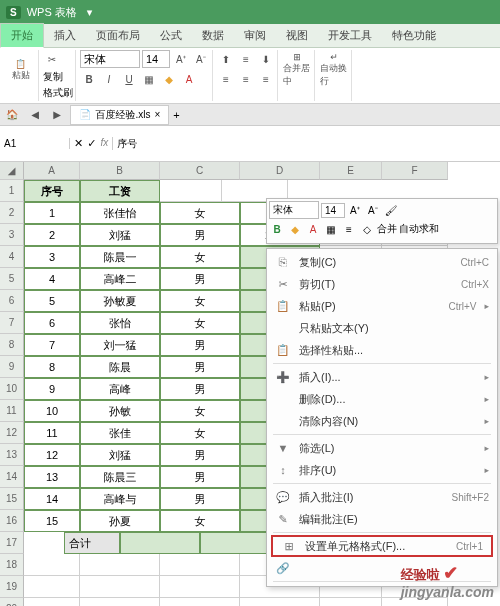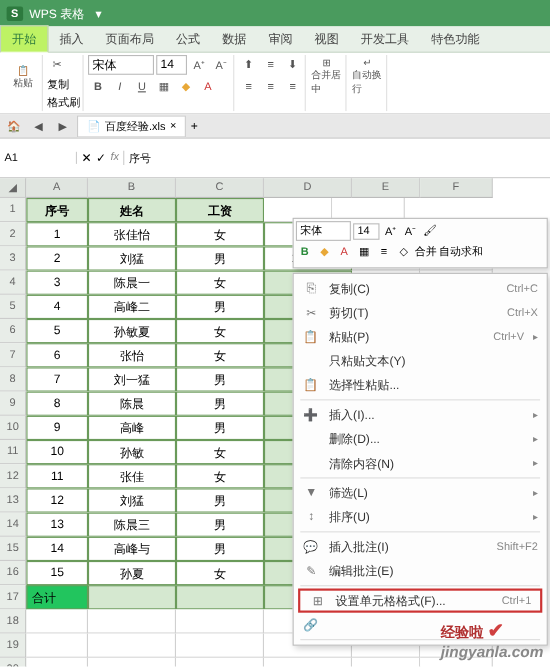--- a/index.html
+++ b/index.html
@@ -2,21 +2,21 @@
 <html><head>
 <meta charset="utf-8">
 <style>
 * { box-sizing: border-box; margin: 0; padding: 0; font-family: "Microsoft YaHei", sans-serif; }
 body { width: 500px; height: 606px; background: #fff; overflow: hidden; font-size: 11px; position: relative; }
 .titlebar { background: #4a9b5e; height: 24px; display: flex; align-items: center; color: #fff; padding: 0 6px; gap: 6px; }
 .titlebar .logo { font-weight: bold; background: #2d7a3e; padding: 1px 4px; border-radius: 2px; font-size: 10px; }
 .titlebar .dropdown { margin-left: 4px; }
 .tabs { background: #e8f0e8; height: 24px; display: flex; align-items: flex-end; border-bottom: 1px solid #c0d0c0; }
 .tab { padding: 4px 10px; font-size: 11px; color: #444; cursor: pointer; }
-.tab.active { background: #bef264; border: 1px solid #c0d0c0; border-bottom: 1px solid #fff; margin-bottom: -1px; color: #2d7a3e; }
+.tab.active { background: #86efac; border: 1px solid #c0d0c0; border-bottom: 1px solid #fff; margin-bottom: -1px; color: #2d7a3e; }
 .ribbon { background: #fff; height: 56px; border-bottom: 1px solid #d0d0d0; display: flex; padding: 2px 4px; gap: 2px; }
 .ribbon-group { display: flex; flex-direction: column; gap: 2px; padding: 0 2px; border-right: 1px solid #e0e0e0; }
 .ribbon-row { display: flex; align-items: center; gap: 2px; }
 .rbtn { width: 18px; height: 18px; display: flex; align-items: center; justify-content: center; font-size: 10px; color: #555; border: 1px solid transparent; }
 .rbtn.big { width: 30px; height: 40px; flex-direction: column; font-size: 9px; }
 .rsel { border: 1px solid #bbb; background: #fff; padding: 1px 3px; font-size: 11px; height: 18px; display: flex; align-items: center; }
 .fontname { width: 60px; }
 .fontsize { width: 28px; }
 .doc-tabs { height: 22px; background: #e8e8e8; display: flex; align-items: center; border-bottom: 1px solid #ccc; padding: 0 4px; gap: 4px; }
 .doc-tab { background: #fff; border: 1px solid #ccc; padding: 2px 8px; font-size: 10px; display: flex; align-items: center; gap: 4px; }
@@ -31,21 +31,21 @@
 .rowhead.top { height: 18px; background: #e0e5e0; }
 .cols { flex: 1; }
 .colheads { display: flex; height: 18px; }
 .colhead { background: #e0e5e0; border-right: 1px solid #ccc; border-bottom: 1px solid #bbb; display: flex; align-items: center; justify-content: center; font-size: 10px; color: #666; }
 .colA { width: 56px; } .colB { width: 80px; } .colC { width: 80px; } .colD { width: 80px; } .colE { width: 62px; } .colF { width: 66px; }
 .grid-row { display: flex; height: 22px; }
 .cell { border-right: 1px solid #d0d0d0; border-bottom: 1px solid #d0d0d0; display: flex; align-items: center; justify-content: center; font-size: 11px; padding: 0 2px; overflow: hidden; white-space: nowrap; }
 .hdr { background: #d5e8d0; font-weight: bold; border: 1px solid #6a9a5a; }
 .data { background: #fff; border: 1px solid #6a9a5a; }
 .selected { background: #d5e8d0; }
-.total { background: #22c55e; border: 1px solid #6a9a5a; text-align: left; justify-content: flex-start; padding-left: 4px; }
+.total { background: #e5e5e5; border: 1px solid #6a9a5a; text-align: left; justify-content: flex-start; padding-left: 4px; margin-left: 40px; }
 .empty { background: #fff; }
 .mini-toolbar { position: absolute; top: 198px; left: 266px; width: 232px; height: 46px; background: #fdfdfd; border: 1px solid #bbb; box-shadow: 2px 2px 4px rgba(0,0,0,0.15); display: flex; flex-direction: column; padding: 2px; gap: 2px; }
 .mt-row { display: flex; align-items: center; gap: 2px; }
 .mt-sel { border: 1px solid #bbb; padding: 1px 3px; font-size: 10px; background: #fff; }
 .mt-btn { width: 16px; height: 16px; display: flex; align-items: center; justify-content: center; font-size: 10px; border: 1px solid transparent; }
 .context-menu { position: absolute; top: 248px; left: 266px; width: 232px; background: #fdfdfd; border: 1px solid #bbb; box-shadow: 2px 2px 6px rgba(0,0,0,0.2); padding: 2px 0; }
 .cm-item { height: 22px; display: flex; align-items: center; padding: 0 8px; font-size: 11px; color: #333; gap: 8px; }
 .cm-icon { width: 16px; height: 16px; display: flex; align-items: center; justify-content: center; color: #777; font-size: 11px; }
 .cm-label { flex: 1; }
 .cm-shortcut { color: #888; font-size: 10px; }
@@ -195,21 +195,20 @@
       <div class="colhead colA">A</div>
       <div class="colhead colB">B</div>
       <div class="colhead colC">C</div>
       <div class="colhead colD">D</div>
       <div class="colhead colE">E</div>
       <div class="colhead colF">F</div>
     </div>
     <div id="grid-body">
         <div class="grid-row">
           <div class="cell hdr colA">序号</div>
-          <div class="cell hdr colB">姓名</div>
           <div class="cell hdr colD">工资</div>
           <div class="cell empty colE"></div>
           <div class="cell empty colF"></div>
         </div>
         <div class="grid-row">
           <div class="cell data colA">1</div>
           <div class="cell data colB">张佳怡</div>
           <div class="cell data colC">女</div>
           <div class="cell data colD">5987</div>
           <div class="cell empty colE"></div>

